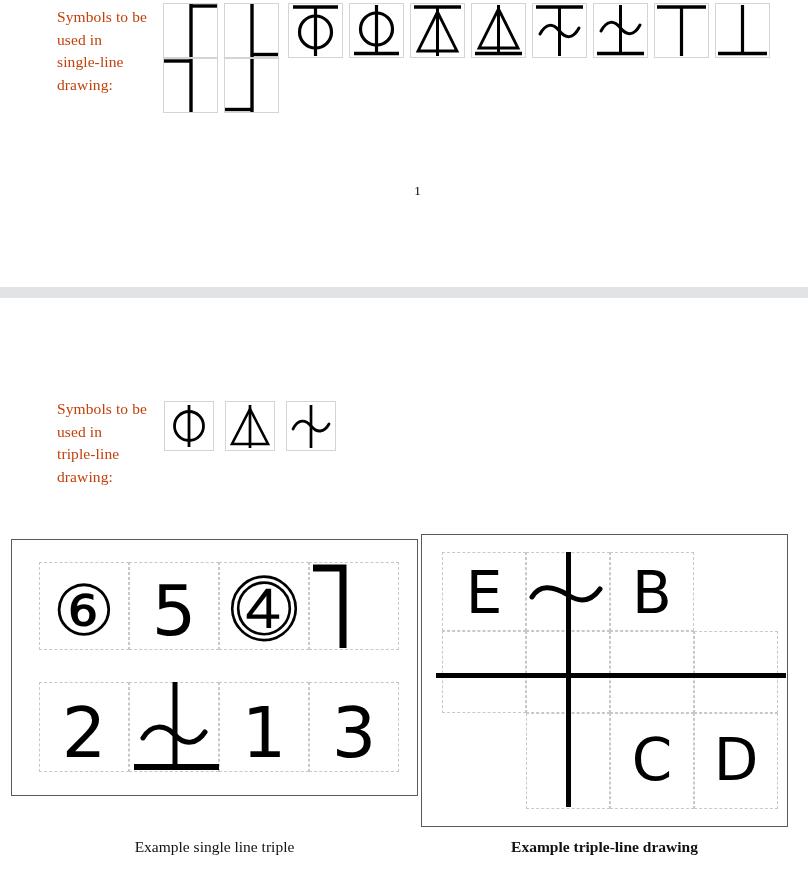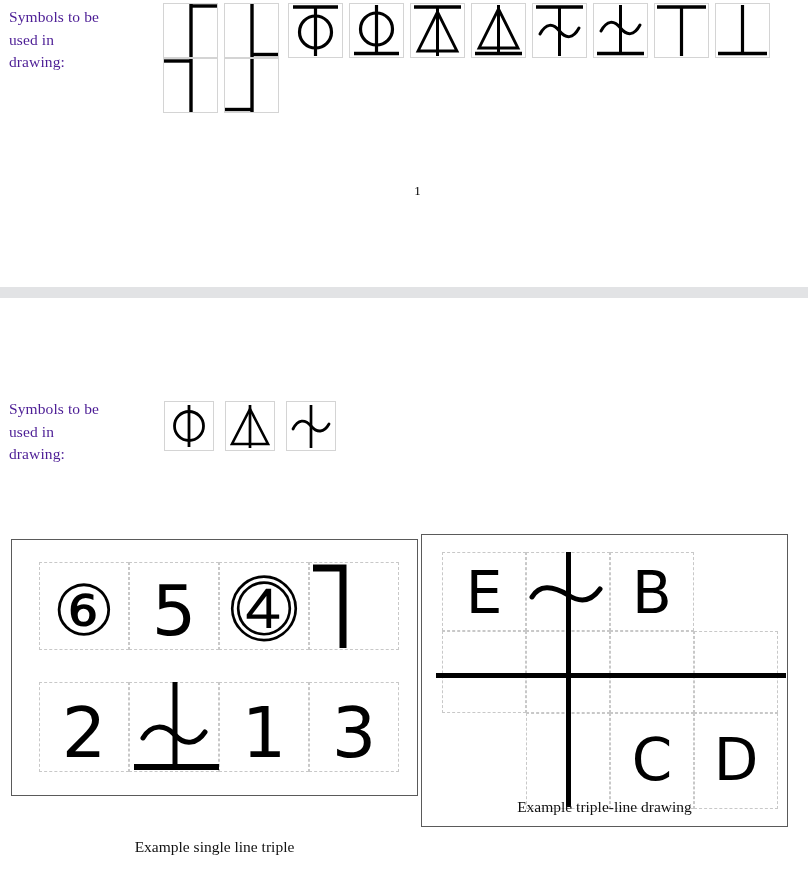--- a/index.html
+++ b/index.html
@@ -16,22 +16,23 @@
     overflow: hidden;
   }
 
   
   .abs { position: absolute; }
 
   .label-block {
     font-family: "Liberation Serif", "DejaVu Serif", serif;
     font-size: 15.5px;
     line-height: 22.5px;
-    color: #4c1d95;
+    color: #c2410c;
     letter-spacing: 0.1px;
+    margin-left: 48px;
   }
 
   .page-number {
     font-family: "Liberation Serif", "DejaVu Serif", serif;
     font-size: 13px;
     text-align: center;
   }
 
   .page-divider {
     background: #e2e3e5;
@@ -77,20 +78,21 @@
   }
   .stroke { position: absolute; background: #000000; }
   .overlay-svg { position: absolute; overflow: visible; }
 </style>
 </head>
 <body>
 
 <div class="abs label-block" style="left:9px; top:6px; width:145px;">
   <div>Symbols to be</div>
   <div>used in</div>
+  <div>single-line</div>
   <div>drawing:</div>
 </div>
 
 <div class="tile" style="left:163px; top:3px; width:55px; height:55px;">
   <svg width="53" height="53" viewBox="0 0 53 53">
     <line x1="27" y1="0" x2="27" y2="53" stroke="#000" stroke-width="3.4"></line>
     <line x1="26" y1="2" x2="53" y2="2" stroke="#000" stroke-width="3.4"></line>
   </svg>
 </div>
 
@@ -177,20 +179,21 @@
   </svg>
 </div>
 
 <div class="abs page-number" style="left:0; top:183px; width:835px;">1</div>
 
 <div class="abs page-divider" style="left:0; top:287px;"></div>
 
 <div class="abs label-block" style="left:9px; top:398px; width:150px;">
   <div>Symbols to be</div>
   <div>used in</div>
+  <div>triple-line</div>
   <div>drawing:</div>
 </div>
 
 <div class="tile" style="left:164px; top:401px; width:50px; height:50px;">
   <svg width="48" height="48" viewBox="0 0 48 48">
     <circle cx="24" cy="24" r="14.5" fill="none" stroke="#000" stroke-width="2.8"></circle>
     <line x1="24" y1="3" x2="24" y2="45" stroke="#000" stroke-width="2.8"></line>
   </svg>
 </div>
 
@@ -269,13 +272,13 @@
   <div class="stroke" style="left:144px; top:17px; width:5px; height:255px;"></div>
   <div class="stroke" style="left:14px; top:138px; width:350px; height:5px;"></div>
 
   <svg class="overlay-svg" style="left:104px; top:38px;" width="86" height="48" viewBox="0 0 86 48">
     <path d="M 6 24 C 13 12, 26 12, 42 22 C 56 31, 66 27, 74 16" fill="none" stroke="#000" stroke-width="5" stroke-linecap="round"></path>
   </svg>
 </div>
 
 <div class="abs caption" style="left:11px; top:838px; width:407px;">Example single line triple</div>
 
-<div class="abs caption" style="left:421px; top:798px; width:367px;">Example triple-line drawing</div>
+<div class="abs caption" style="left:421px; top:838px; width:367px;font-weight:bold;">Example triple-line drawing</div>
 
 </body></html>

